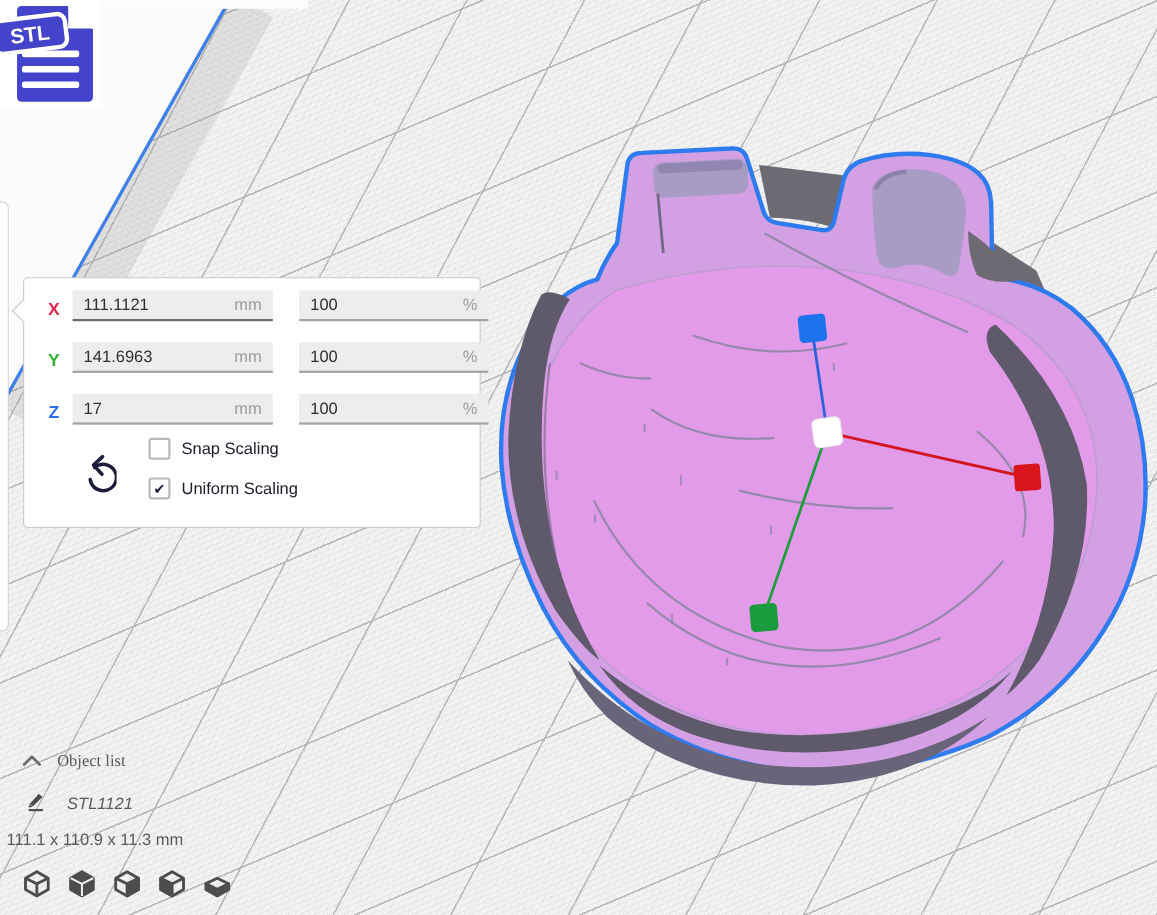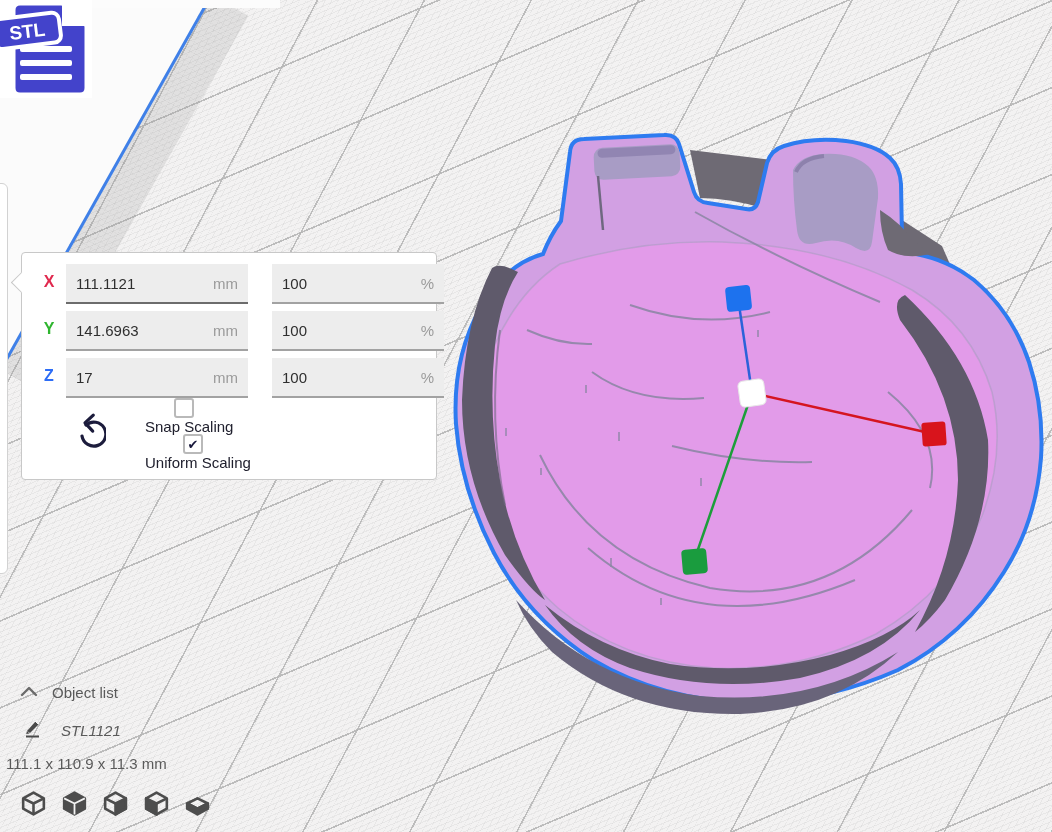--- a/index.html
+++ b/index.html
@@ -34,37 +34,37 @@
 
   
   #scale-panel{left:21px;top:252px;width:414px;height:226px;background:#fff;
     border:1px solid #c8c8c8;border-radius:4px;z-index:5;}
   #scale-panel .notch{position:absolute;left:-8px;top:22px;width:14px;height:14px;background:#fff;
     border-left:1px solid #c8c8c8;border-bottom:1px solid #c8c8c8;transform:rotate(45deg);}
   .axis-row{position:absolute;left:0;height:36px;width:100%;}
   .axis-label{position:absolute;left:14px;width:26px;text-align:center;line-height:36px;
     font-size:16px;font-weight:bold;}
   .axis-x{color:#e0294e}.axis-y{color:#2fb52f}.axis-z{color:#2d6df6}
-  .field{position:absolute;top:0;height:40px;background:#ededed;border-bottom:2px solid #a2a2a2;
+  .field{position:absolute;top:0;height:28px;background:#ededed;border-bottom:2px solid #a2a2a2;
     display:flex;align-items:center;justify-content:space-between;padding:0 10px;box-sizing:border-box;}
   .field.mm{left:44px;width:182px;}
   .field.pct{left:250px;width:172px;}
   .field .val{font-size:15px;color:#2f2f2f;}
   .field .unit{font-size:15px;color:#9b9b9b;}
   .field.focused{border-bottom-color:#6c6c6c;}
-  .check-row{position:absolute;left:113px;display:flex;align-items:center;flex-direction:column;}
+  .check-row{position:absolute;left:113px;display:flex;align-items:center;}
   .checkbox{width:20px;height:20px;border:2px solid #b9b9b9;border-radius:3px;background:#fff;
     box-sizing:border-box;display:flex;align-items:center;justify-content:center;
     font-size:13px;color:#16163a;font-weight:bold;line-height:1;}
   .check-label{margin-left:10px;font-size:15px;color:#20202e;}
   #reset-btn{position:absolute;left:44px;top:152px;width:40px;height:44px;cursor:pointer;}
 
   
   .footer-text{color:#5a5a5a;font-size:15px;z-index:3;}
-  #objlist-header{left:52px;top:684px;}
+  #objlist-header{left:52px;top:684px;font-family:Liberation Serif, serif;}
   #objlist-item{left:61px;top:722px;font-style:italic;}
   #objlist-dims{left:6px;top:755px;}
   #chevron-up{left:20px;top:685px;width:18px;height:12px;z-index:3;}
   #pencil{left:23px;top:719px;width:19px;height:19px;z-index:3;}
 
   
   #view-toolbar{left:18px;top:788px;display:flex;gap:10px;z-index:3;}
   .view-btn{width:31px;height:31px;cursor:pointer;}
 
   #model-svg{left:0;top:0;z-index:2;}

